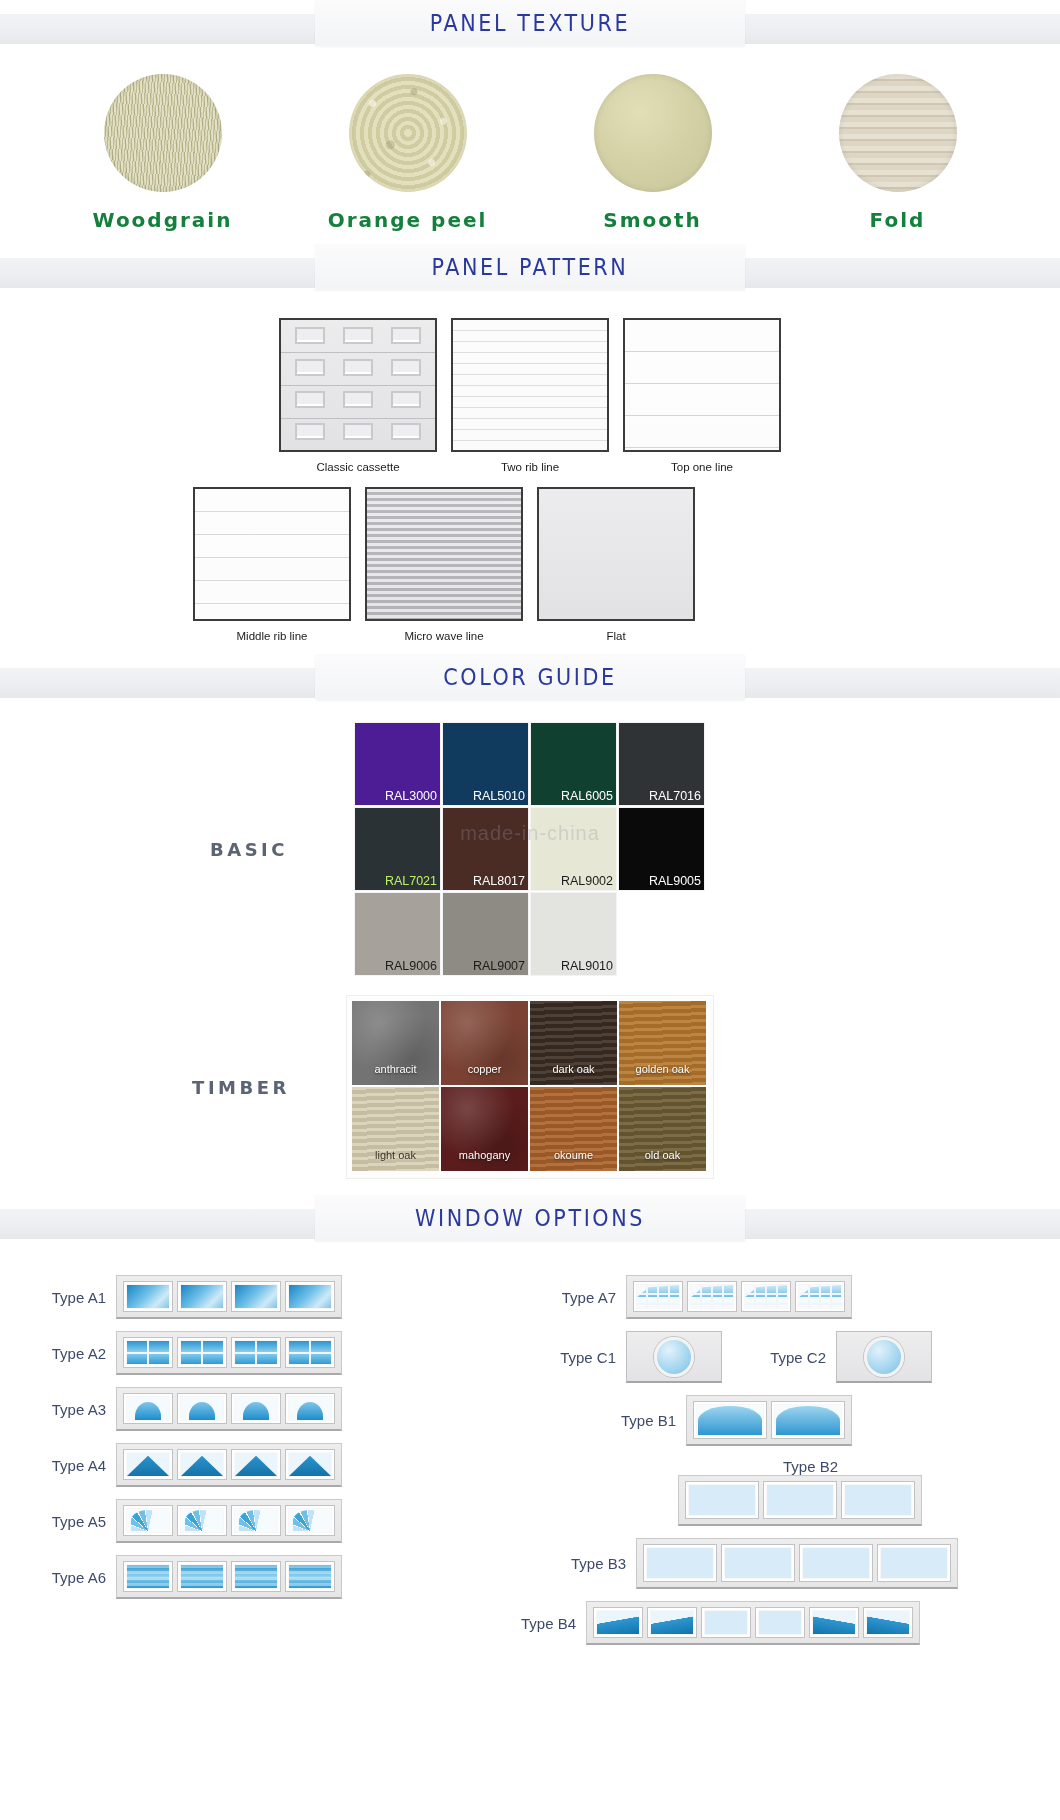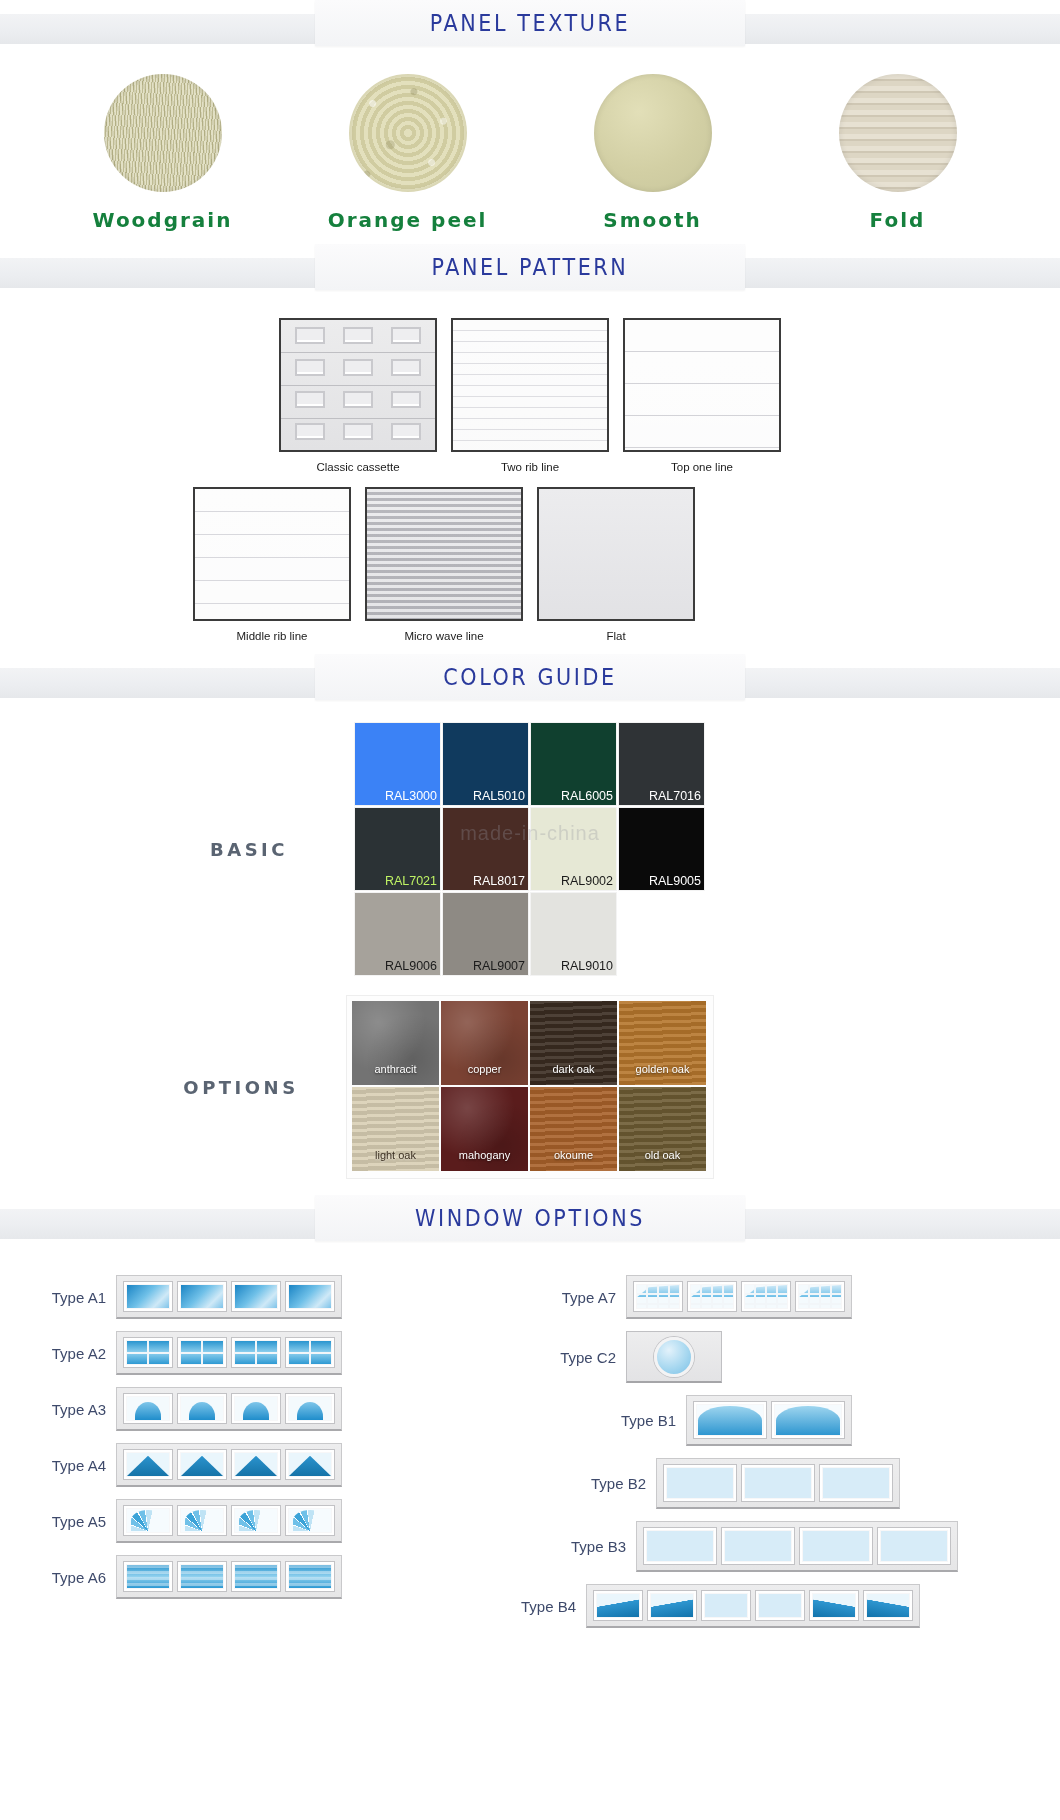--- a/index.html
+++ b/index.html
@@ -480,21 +480,21 @@
     <div class="banner-bar"></div>
     <div class="banner-plate"></div>
     <div class="banner-title">COLOR GUIDE</div>
   </div>
 
   <div class="color-section">
     <div class="color-group">
       <div class="group-label">BASIC</div>
       <div class="swatch-grid" id="basic-grid">
           <div class="swatch-line">
-            <div class="sw" style="background: #3b82f6;">
+            <div class="sw" style="background: #4c1d95;">
               <span class="sw-name" style="color: rgb(255, 255, 255);">RAL3000</span>
             </div>
             <div class="sw" style="background: rgb(16, 58, 94);">
               <span class="sw-name" style="color: rgb(255, 255, 255);">RAL5010</span>
             </div>
             <div class="sw" style="background: rgb(16, 64, 47);">
               <span class="sw-name" style="color: rgb(255, 255, 255);">RAL6005</span>
             </div>
             <div class="sw" style="background: rgb(47, 51, 54);">
               <span class="sw-name" style="color: rgb(255, 255, 255);">RAL7016</span>
@@ -523,21 +523,21 @@
             </div>
             <div class="sw" style="background: rgb(227, 227, 223);">
               <span class="sw-name" style="color: rgb(27, 27, 27);">RAL9010</span>
             </div>
           </div>
         </div>
       <div style="width:210px;"></div>
     </div>
 
     <div class="color-group" style="margin-top:18px;">
-      <div class="group-label">OPTIONS</div>
+      <div class="group-label">TIMBER</div>
       <div class="timber-panel" id="timber-grid">
           <div class="swatch-line">
             <div class="tsw" style="background: #737373;">
               <div class="wood-mottle-ov"></div>
               <span class="tsw-name">anthracit</span>
             </div>
             <div class="tsw" style="background: rgb(123, 66, 51);">
               <div class="wood-mottle-ov"></div>
               <span class="tsw-name">copper</span>
             </div>
@@ -729,40 +729,46 @@
             </div>
             <div class="win-cell">
               <div class="glass" style="background: rgb(244, 250, 253);"></div>
               <div class="a7-top"></div>
               <div class="lattice-ov"></div>
             </div>
           </div>
         </div>
         <div class="win-row" style="gap: 18px;">
           <div class="win-row" style="justify-content: flex-start; margin-left: 0px; margin-bottom: 0px;">
+            <div class="win-label" style="width: 96px;">Type C1</div>
+            <div class="win-cell-circ">
+              <div class="circle-glass"></div>
+            </div>
+          </div>
+          <div class="win-row" style="justify-content: flex-start; margin-left: 0px; margin-bottom: 0px;">
             <div class="win-label" style="width: 96px;">Type C2</div>
             <div class="win-cell-circ">
               <div class="circle-glass"></div>
             </div>
           </div>
         </div>
         <div class="win-row" style="justify-content: flex-start; margin-left: 60px;">
           <div class="win-label" style="width: 96px;">Type B1</div>
           <div class="win-strip">
             <div class="win-cell win-cell-wide">
               <div class="glass" style="background: rgb(246, 251, 254);"></div>
               <div class="halfcircle"></div>
             </div>
             <div class="win-cell win-cell-wide">
               <div class="glass" style="background: rgb(246, 251, 254);"></div>
               <div class="halfcircle"></div>
             </div>
           </div>
         </div>
-        <div class="win-row" style="justify-content: flex-start; margin-left: 30px;">
+        <div class="win-row" style="justify-content: flex-end; margin-left: 30px; flex-direction: column;">
           <div class="win-label" style="width: 96px;">Type B2</div>
           <div class="win-strip">
             <div class="win-cell win-cell-b2">
               <div class="sunray"></div>
             </div>
             <div class="win-cell win-cell-b2">
               <div class="sunray c"></div>
             </div>
             <div class="win-cell win-cell-b2">
               <div class="sunray r"></div>

